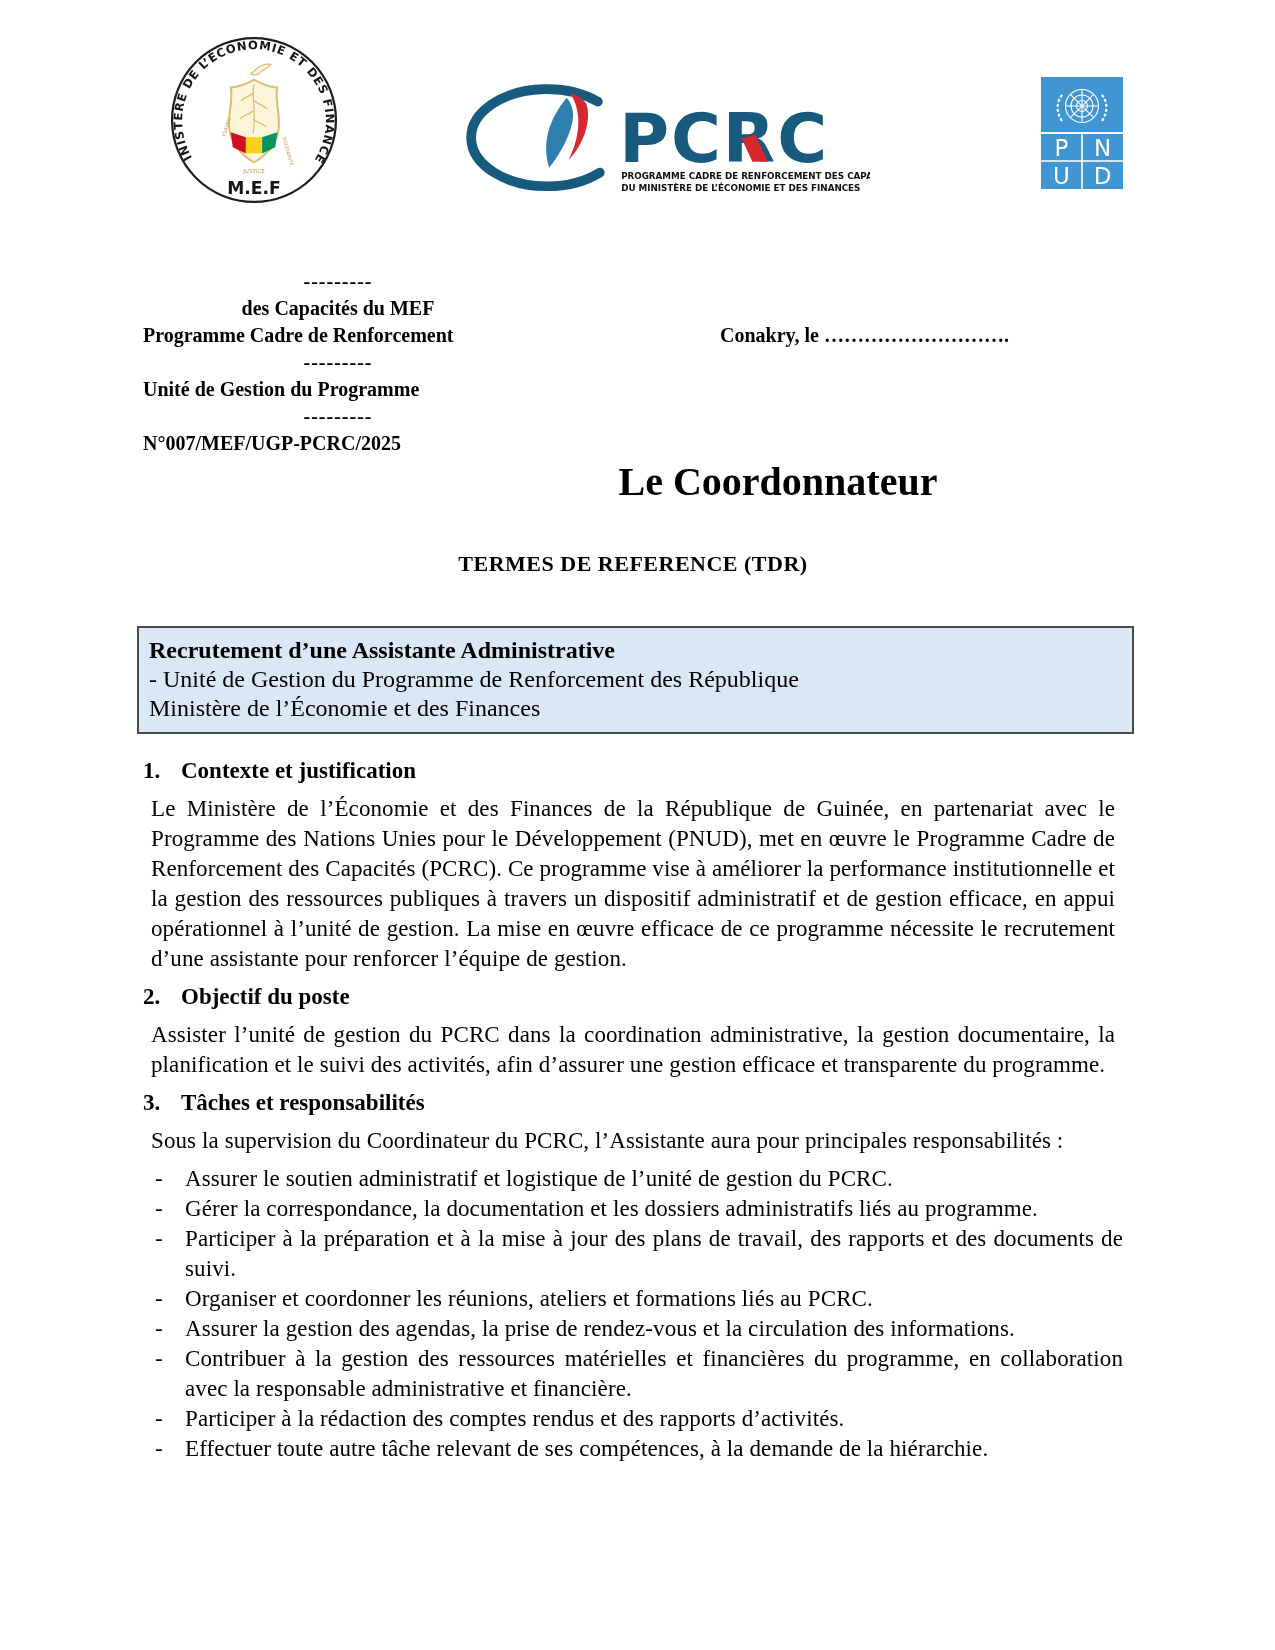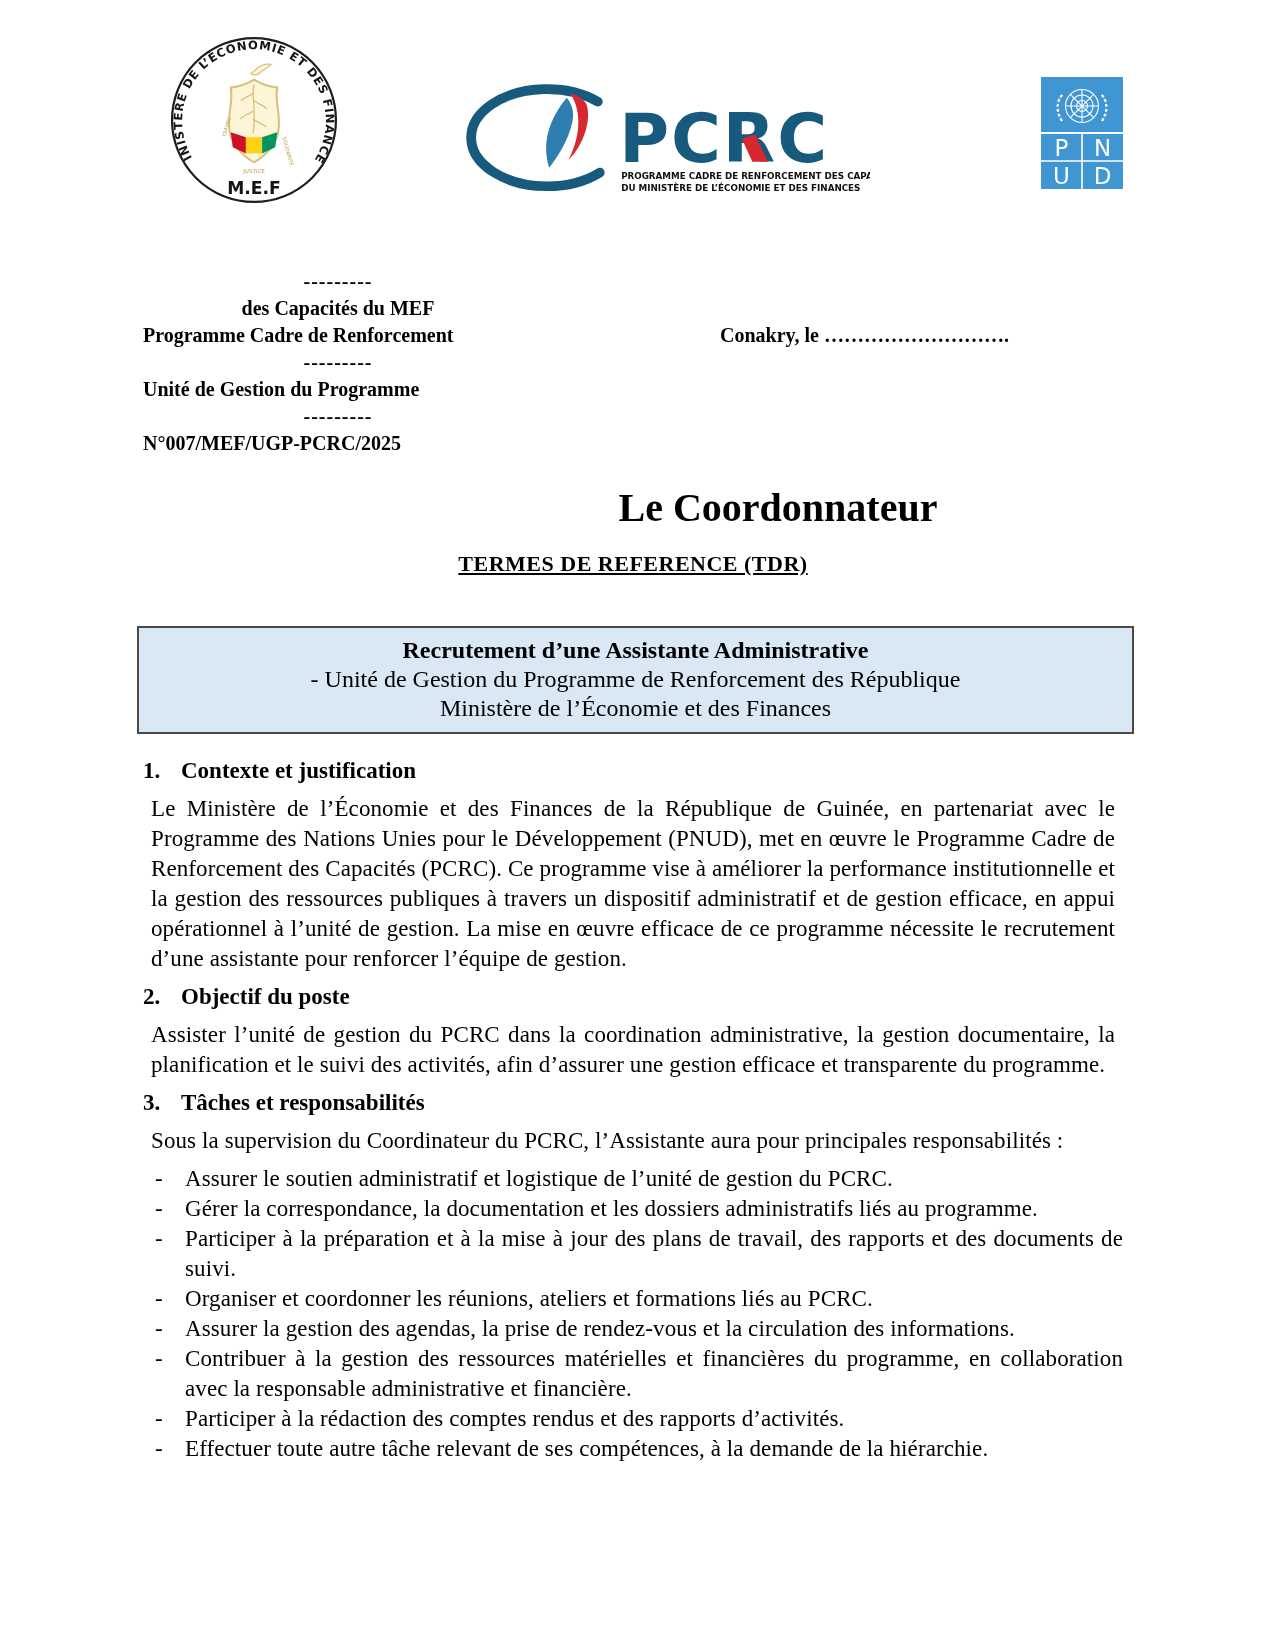--- a/index.html
+++ b/index.html
@@ -20,34 +20,34 @@
 
   
   .hdr{position:absolute;left:143px;top:268px;width:980px;font-weight:bold;font-size:20px;}
   .hdr-left{width:390px;}
   .hdr-row{height:27px;line-height:27px;white-space:nowrap;}
   .hdr-sep{text-align:center;font-weight:bold;letter-spacing:1px;}
   .hdr-center{text-align:center;}
   .conakry{position:absolute;left:577px;top:56px;font-weight:bold;font-size:20px;white-space:nowrap;}
 
   .coordinator{
-    position:absolute;left:143px;top:484px;width:980px;
+    position:absolute;left:143px;top:458px;width:980px;
     text-align:center;padding-left:290px;box-sizing:border-box;
     font-size:40px;font-weight:bold;white-space:nowrap;
   }
   .doc-type{
     position:absolute;left:143px;top:551px;width:980px;
-    text-align:center;font-size:22px;font-weight:bold;letter-spacing:0.5px;text-decoration:underline;
+    text-align:center;font-size:22px;font-weight:bold;letter-spacing:0.5px;
   }
 
   
   .subject-box{
     position:absolute;left:137px;top:626px;width:997px;box-sizing:border-box;
     background:#dae7f5;border:2px solid #4a4a4a;
-    text-align:center;padding:7px 10px 9px;
+    text-align:left;padding:7px 10px 9px;
   }
   .subject-title{font-size:24px;font-weight:bold;line-height:30px;}
   .subject-sub{font-size:24px;line-height:29px;}
 
   
   .content{position:absolute;left:143px;top:752px;width:980px;}
   .sec-head{display:flex;font-weight:bold;font-size:23px;line-height:30px;margin:4px 0 4px;}
   .sec-num{width:38px;flex:0 0 38px;}
   .para{
     font-size:23px;line-height:30px;text-align:justify;margin:8px;

